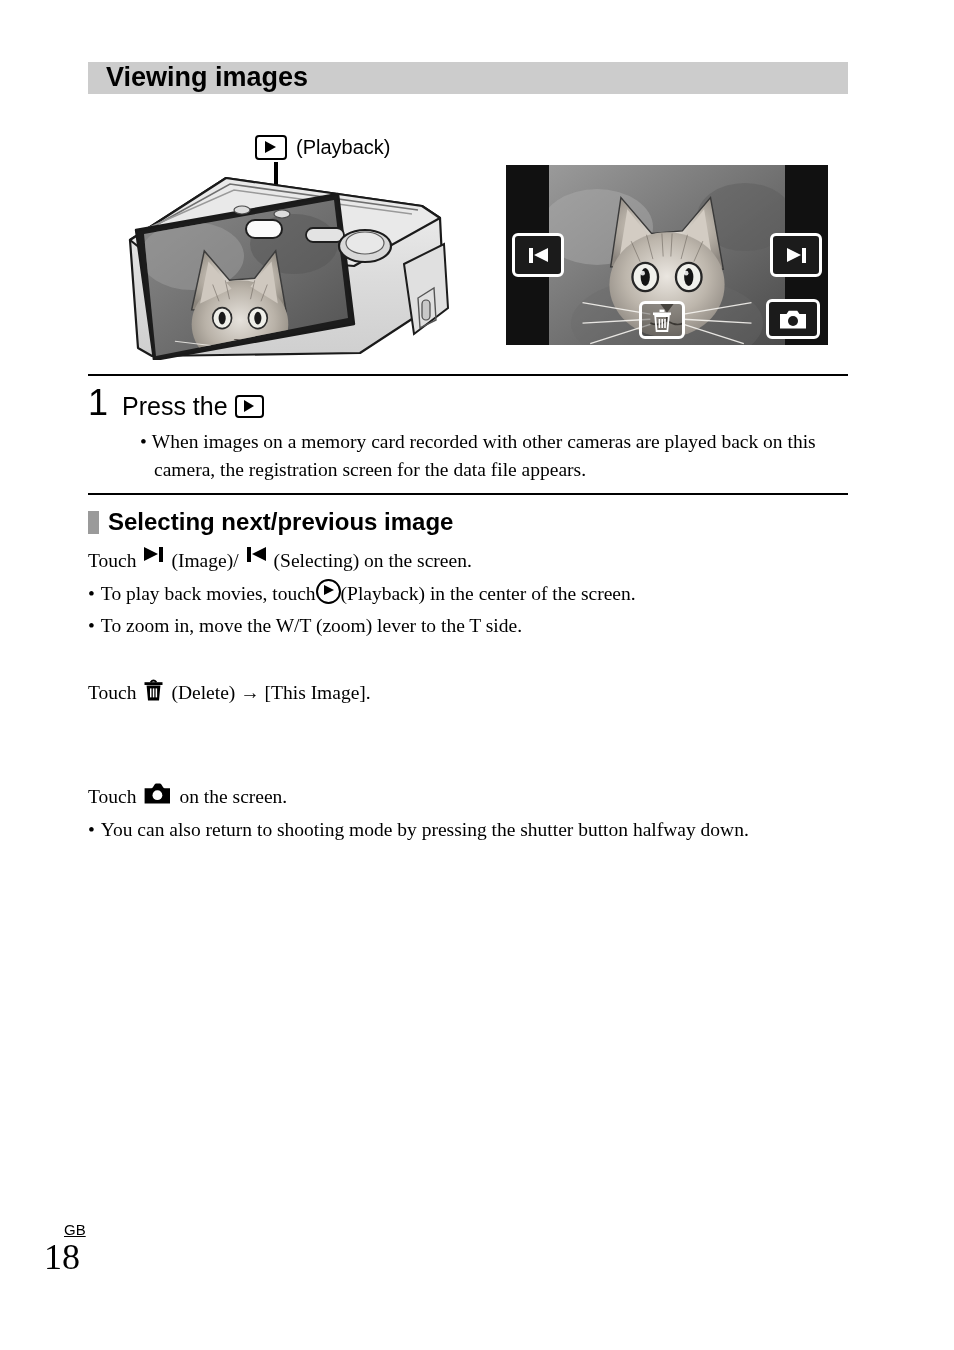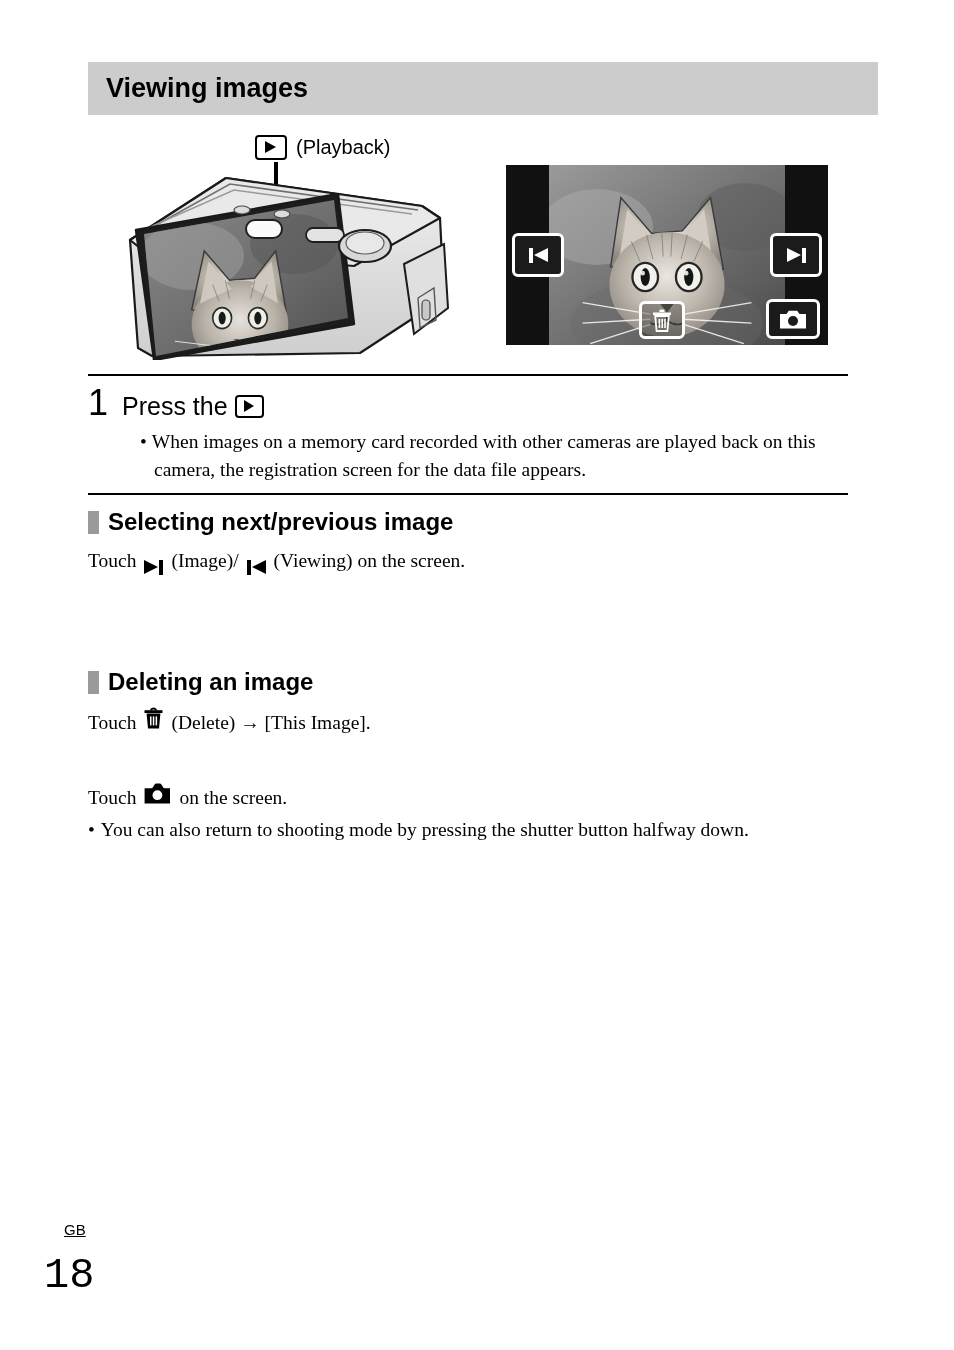--- a/index.html
+++ b/index.html
@@ -5,23 +5,22 @@
   html,body{margin:0;padding:0;}
   body{
     width:954px;height:1350px;background:#ffffff;
     font-family:"Liberation Serif", serif;
     color:#000;position:relative;overflow:hidden;
   }
   .page{position:absolute;left:0;top:0;width:954px;height:1350px;}
 
   
   .header-bar{
-    position:absolute;left:88px;top:62px;width:760px;height:53px;
+    position:absolute;left:88px;top:62px;width:760px;height:32px;
     background:#cccccc;
-    padding-left:30px;
   }
   .header-title{
     position:absolute;left:18px;top:50%;transform:translateY(-52%);
     font-family:"Liberation Sans", sans-serif;
     font-weight:bold;font-size:27px;letter-spacing:0px;color:#000;
     white-space:nowrap;
   }
 
   
   .figure-zone{position:absolute;left:100px;top:120px;width:760px;height:245px;}
@@ -131,39 +130,39 @@
 
   
   .sub{position:absolute;left:88px;width:760px;}
   .sub-head{
     display:flex;align-items:center;gap:9px;
     font-family:"Liberation Sans", sans-serif;
     font-weight:bold;font-size:24px;color:#000;
   }
   .sub-marker{width:11px;height:23px;background:#9a9a9a;flex:0 0 11px;}
   .sub-body{margin-top:11px;font-size:19.5px;line-height:1.45;}
-  .line{display:flex;align-items:flex-end;flex-wrap:wrap;gap:1px;}
+  .line{display:flex;align-items:flex-start;flex-wrap:wrap;gap:1px;}
   .line .sp{display:inline-block;width:6px;}
   ul.blist{list-style:none;margin:4px 0 0 0;padding:0;}
   ul.blist li{
     font-size:19.5px;line-height:1.45;
     text-indent:-15px;padding-left:15px;margin-top:3px;
     display:block;
   }
   ul.blist li .dot{margin-right:6px;}
 
   
   .footer{position:absolute;left:44px;top:1222px;}
   .footer-gb{
     font-family:"Liberation Sans", sans-serif;font-size:15px;
     margin-left:20px;display:block;line-height:1;text-decoration:underline;
   }
   .footer-num{
-    font-family:Liberation Mono, monospace;font-size:42px;
-    display:block;line-height:1.05;margin-top:17px;
+    font-family:Liberation Serif, serif;font-size:36px;
+    display:block;line-height:1.05;margin-top:2px;
   }
 </style>
 </head>
 <body>
 
 <div class="page">
 
   <div class="header-bar">
     <div class="header-title">Viewing images</div>
   </div>
@@ -375,30 +374,34 @@
             <span class="bar"></span>
         </span>
         <span class="sp"></span>
         <span>(Image)/</span>
         <span class="sp"></span>
         <span class="g-prev" style="color:#000">
           <span class="bar"></span>
             <span class="tri"></span>
         </span>
         <span class="sp"></span>
-        <span>(Viewing) on the screen.</span>
-      </div>
+        <span>(Selecting) on the screen.</span>
+      </div>
+      <ul class="blist">
+        <li>
+          <span class="dot">•</span><span>To play back movies, touch</span><span class="sp"></span><span class="g-playcirc"></span><span class="sp"></span><span>(Playback) in the center of the screen.</span>
+        </li>
+        <li>
+          <span class="dot">•</span><span>To zoom in, move the W/T (zoom) lever to the T side.</span>
+        </li>
+      </ul>
     </div>
   </div>
 
   <div class="sub" style="top:668px">
-    <div class="sub-head">
-      <span class="sub-marker"></span>
-      <span>Deleting an image</span>
-    </div>
     <div class="sub-body">
       <div class="line">
         <span>Touch</span>
         <span class="sp"></span>
         <span class="g-trash">
           <svg width="19" height="22" viewBox="0 0 19 22">
             <rect x="0.5" y="3.2" width="18" height="2.8" fill="#000"></rect>
             <path d="M6.6 3.2 q2.8 -3.4 5.8 0" fill="none" stroke="#000" stroke-width="1.8"></path>
             <path d="M2.6 6.6 L16.4 6.6 L15.0 21.4 L4.0 21.4 Z" fill="#000"></path>
             <rect x="6.0" y="9.4" width="1.5" height="9" fill="#fff"></rect>

